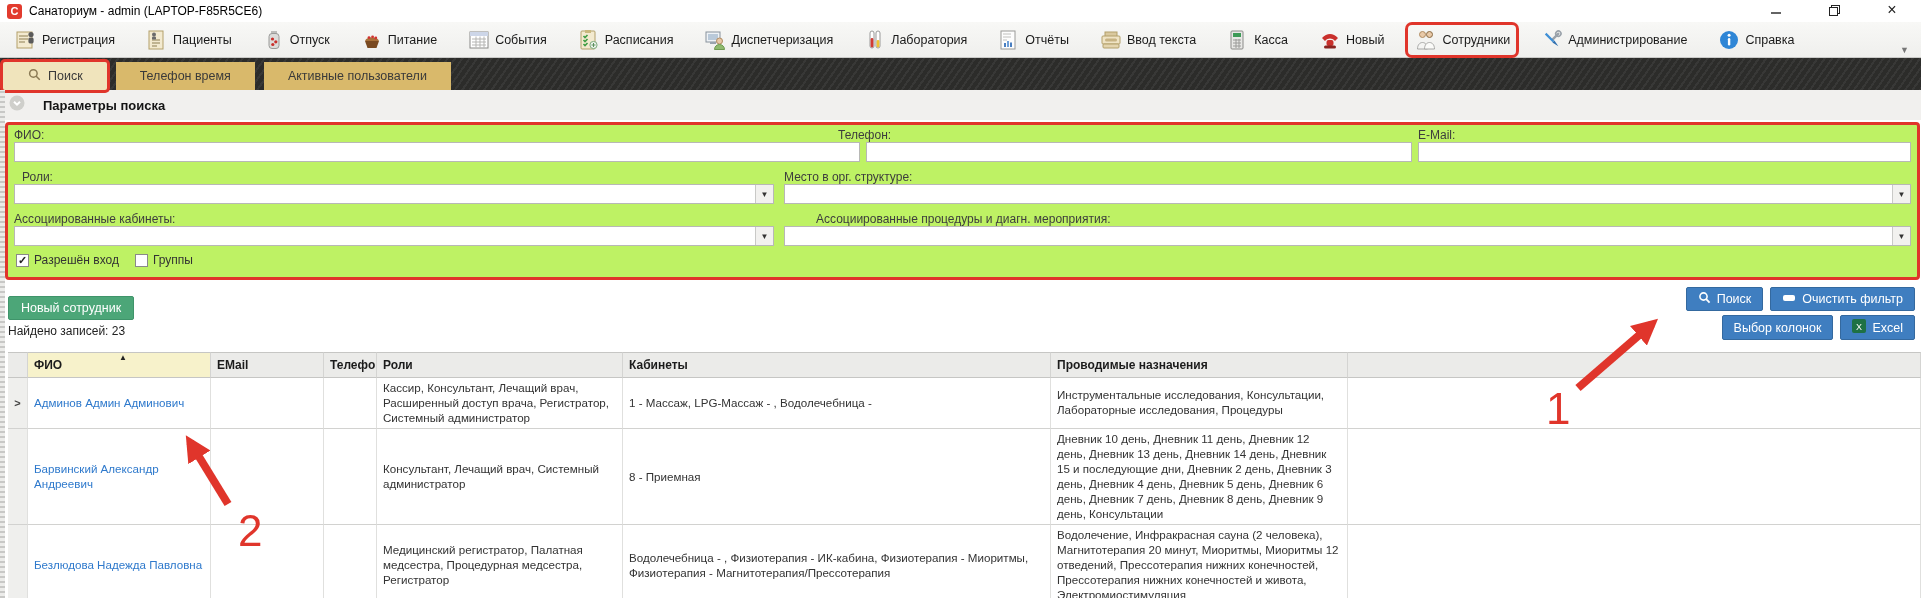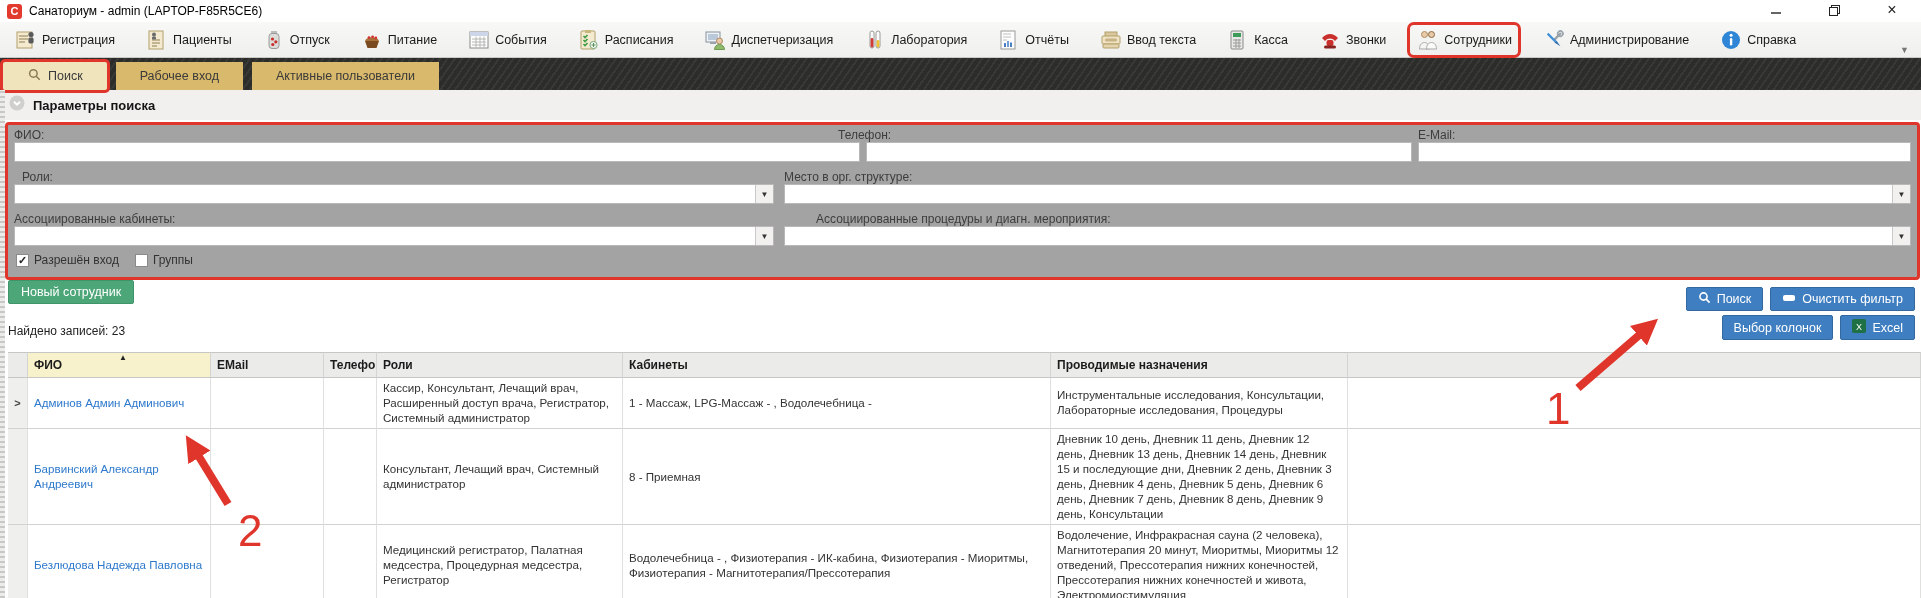--- a/index.html
+++ b/index.html
@@ -31,41 +31,41 @@
   .tab { height:28px; background:#d9b96b; color:#3a3a3a; font-size:12.5px; display:flex; align-items:center;
     gap:6px; padding:0 24px; cursor:pointer; white-space:nowrap; }
   .tab.active { background:#f0e4bc; }
   .tab.annotated { box-shadow:0 0 0 3px #e0352b; border-radius:2px; }
 
   
   .splitter { position:absolute; left:0; top:90px; width:5px; height:508px;
     background:repeating-linear-gradient(0deg,#c8c8c6 0 2px,#ececea 2px 5px); }
 
   
-  .paramhead { height:30px; background:#f1f0ee; display:flex; align-items:center; gap:8px; padding-left:9px; }
+  .paramhead { height:30px; background:#f1f0ee; display:flex; align-items:center; gap:18px; padding-left:9px; }
   .paramhead .ph-title { font-size:13px; font-weight:bold; color:#141414; }
-  .panel { position:relative; margin:2px 1px 0 5px; height:158px; background:#a3a3a3;
+  .panel { position:relative; margin:2px 1px 0 5px; height:158px; background:#bef264;
     border:3px solid #e0352b; border-radius:4px; }
   .f-label { position:absolute; font-size:12px; color:#3d3d3d; }
   .f-input { position:absolute; height:20px; background:#fff; border:1px solid #b8b8b6; font-size:12px;
     padding:0 4px; font-family:"Liberation Sans",sans-serif; }
   .combo { position:absolute; height:20px; background:#fff; border:1px solid #b8b8b6; display:flex; }
   .combo input { flex:1; border:none; outline:none; font-size:12px; padding:0 4px; background:transparent;
     font-family:"Liberation Sans",sans-serif; }
   .combo .dd { width:18px; border-left:1px solid #c9c9c7; background:#f2f1ef; display:flex;
     align-items:center; justify-content:center; font-size:8px; color:#333; cursor:pointer; }
   .chk-row { position:absolute; left:8px; top:128px; display:flex; gap:16px; }
   .chk { display:flex; align-items:center; gap:5px; cursor:pointer; }
   .chk-box { width:13px; height:13px; background:#fff; border:1px solid #8a8a88; font-size:11px;
     line-height:11px; text-align:center; color:#222; font-weight:bold; }
   .chk-lbl { font-size:12px; color:#333; }
 
   
   .actions { position:relative; height:72px; }
-  .btn-green { position:absolute; left:8px; top:0; background:#4ca678; color:#fff; border:1px solid #3f946a;
+  .btn-green { position:absolute; left:8px; top:16px; background:#4ca678; color:#fff; border:1px solid #3f946a;
     font-size:12.5px; padding:4px 12px; border-radius:2px; cursor:pointer; font-family:"Liberation Sans",sans-serif; }
   .btn-blue { background:#3f7ec0; color:#fff; border:1px solid #34699f; font-size:12.5px; padding:3px 11px;
     border-radius:2px; cursor:pointer; display:flex; align-items:center; gap:6px; white-space:nowrap;
     font-family:"Liberation Sans",sans-serif; }
   .btnrow1 { position:absolute; right:6px; top:7px; display:flex; gap:7px; }
   .btnrow2 { position:absolute; right:6px; top:35px; display:flex; gap:7px; }
   .found { position:absolute; left:8px; top:44px; font-size:12px; color:#222; }
 
   
   .table { margin-left:8px; width:1913px; font-size:11.6px; }
@@ -238,21 +238,21 @@
       <span class="tb-lbl">Касса</span>
     </div>
     <div class="tb-item">
       <span class="tb-ico">
         <svg width="24" height="24" viewBox="0 0 24 24">
           <path d="M4 10c5-5.5 11-5.5 16 0l-3 3c-3.2-3.2-6.8-3.2-10 0z" fill="#c9302c"></path>
           <rect x="8.5" y="12" width="7" height="6" rx="2" fill="#c9302c"></rect>
           <rect x="6" y="17.5" width="12" height="3" rx="1.5" fill="#8a2320"></rect>
         </svg>
       </span>
-      <span class="tb-lbl">Звонки</span>
+      <span class="tb-lbl">Новый</span>
     </div>
     <div class="tb-item annotated">
       <span class="tb-ico">
         <svg width="24" height="24" viewBox="0 0 24 24">
           <circle cx="8.5" cy="6.5" r="3" fill="#e8c9a8" stroke="#b08c62"></circle>
           <circle cx="15.5" cy="6.5" r="3" fill="#e8c9a8" stroke="#8a6a42"></circle>
           <path d="M3.5 21c0-4 2.2-6.5 5-6.5s5 2.5 5 6.5z" fill="#f5f5f3" stroke="#a8a8a6"></path>
           <path d="M10.5 21c0-4 2.2-6.5 5-6.5s5 2.5 5 6.5z" fill="#fbfbf9" stroke="#a8a8a6"></path>
         </svg>
       </span>
@@ -288,21 +288,21 @@
 
 <div class="tabbar">
     <div class="tab active annotated">
       <span><svg width="15" height="15" viewBox="0 0 20 20">
           <circle cx="8.5" cy="8.5" r="5" fill="none" stroke="#8a7a55" stroke-width="2"></circle>
           <line x1="12" y1="12" x2="17" y2="17" stroke="#8a7a55" stroke-width="2"></line>
         </svg></span>
       <span>Поиск</span>
     </div>
     <div class="tab">
-      <span>Рабочее вход</span>
+      <span>Телефон время</span>
     </div>
     <div class="tab">
       <span>Активные пользователи</span>
     </div>
   </div>
 
 <div class="splitter"></div>
 
 <div class="paramhead">
   <span>

